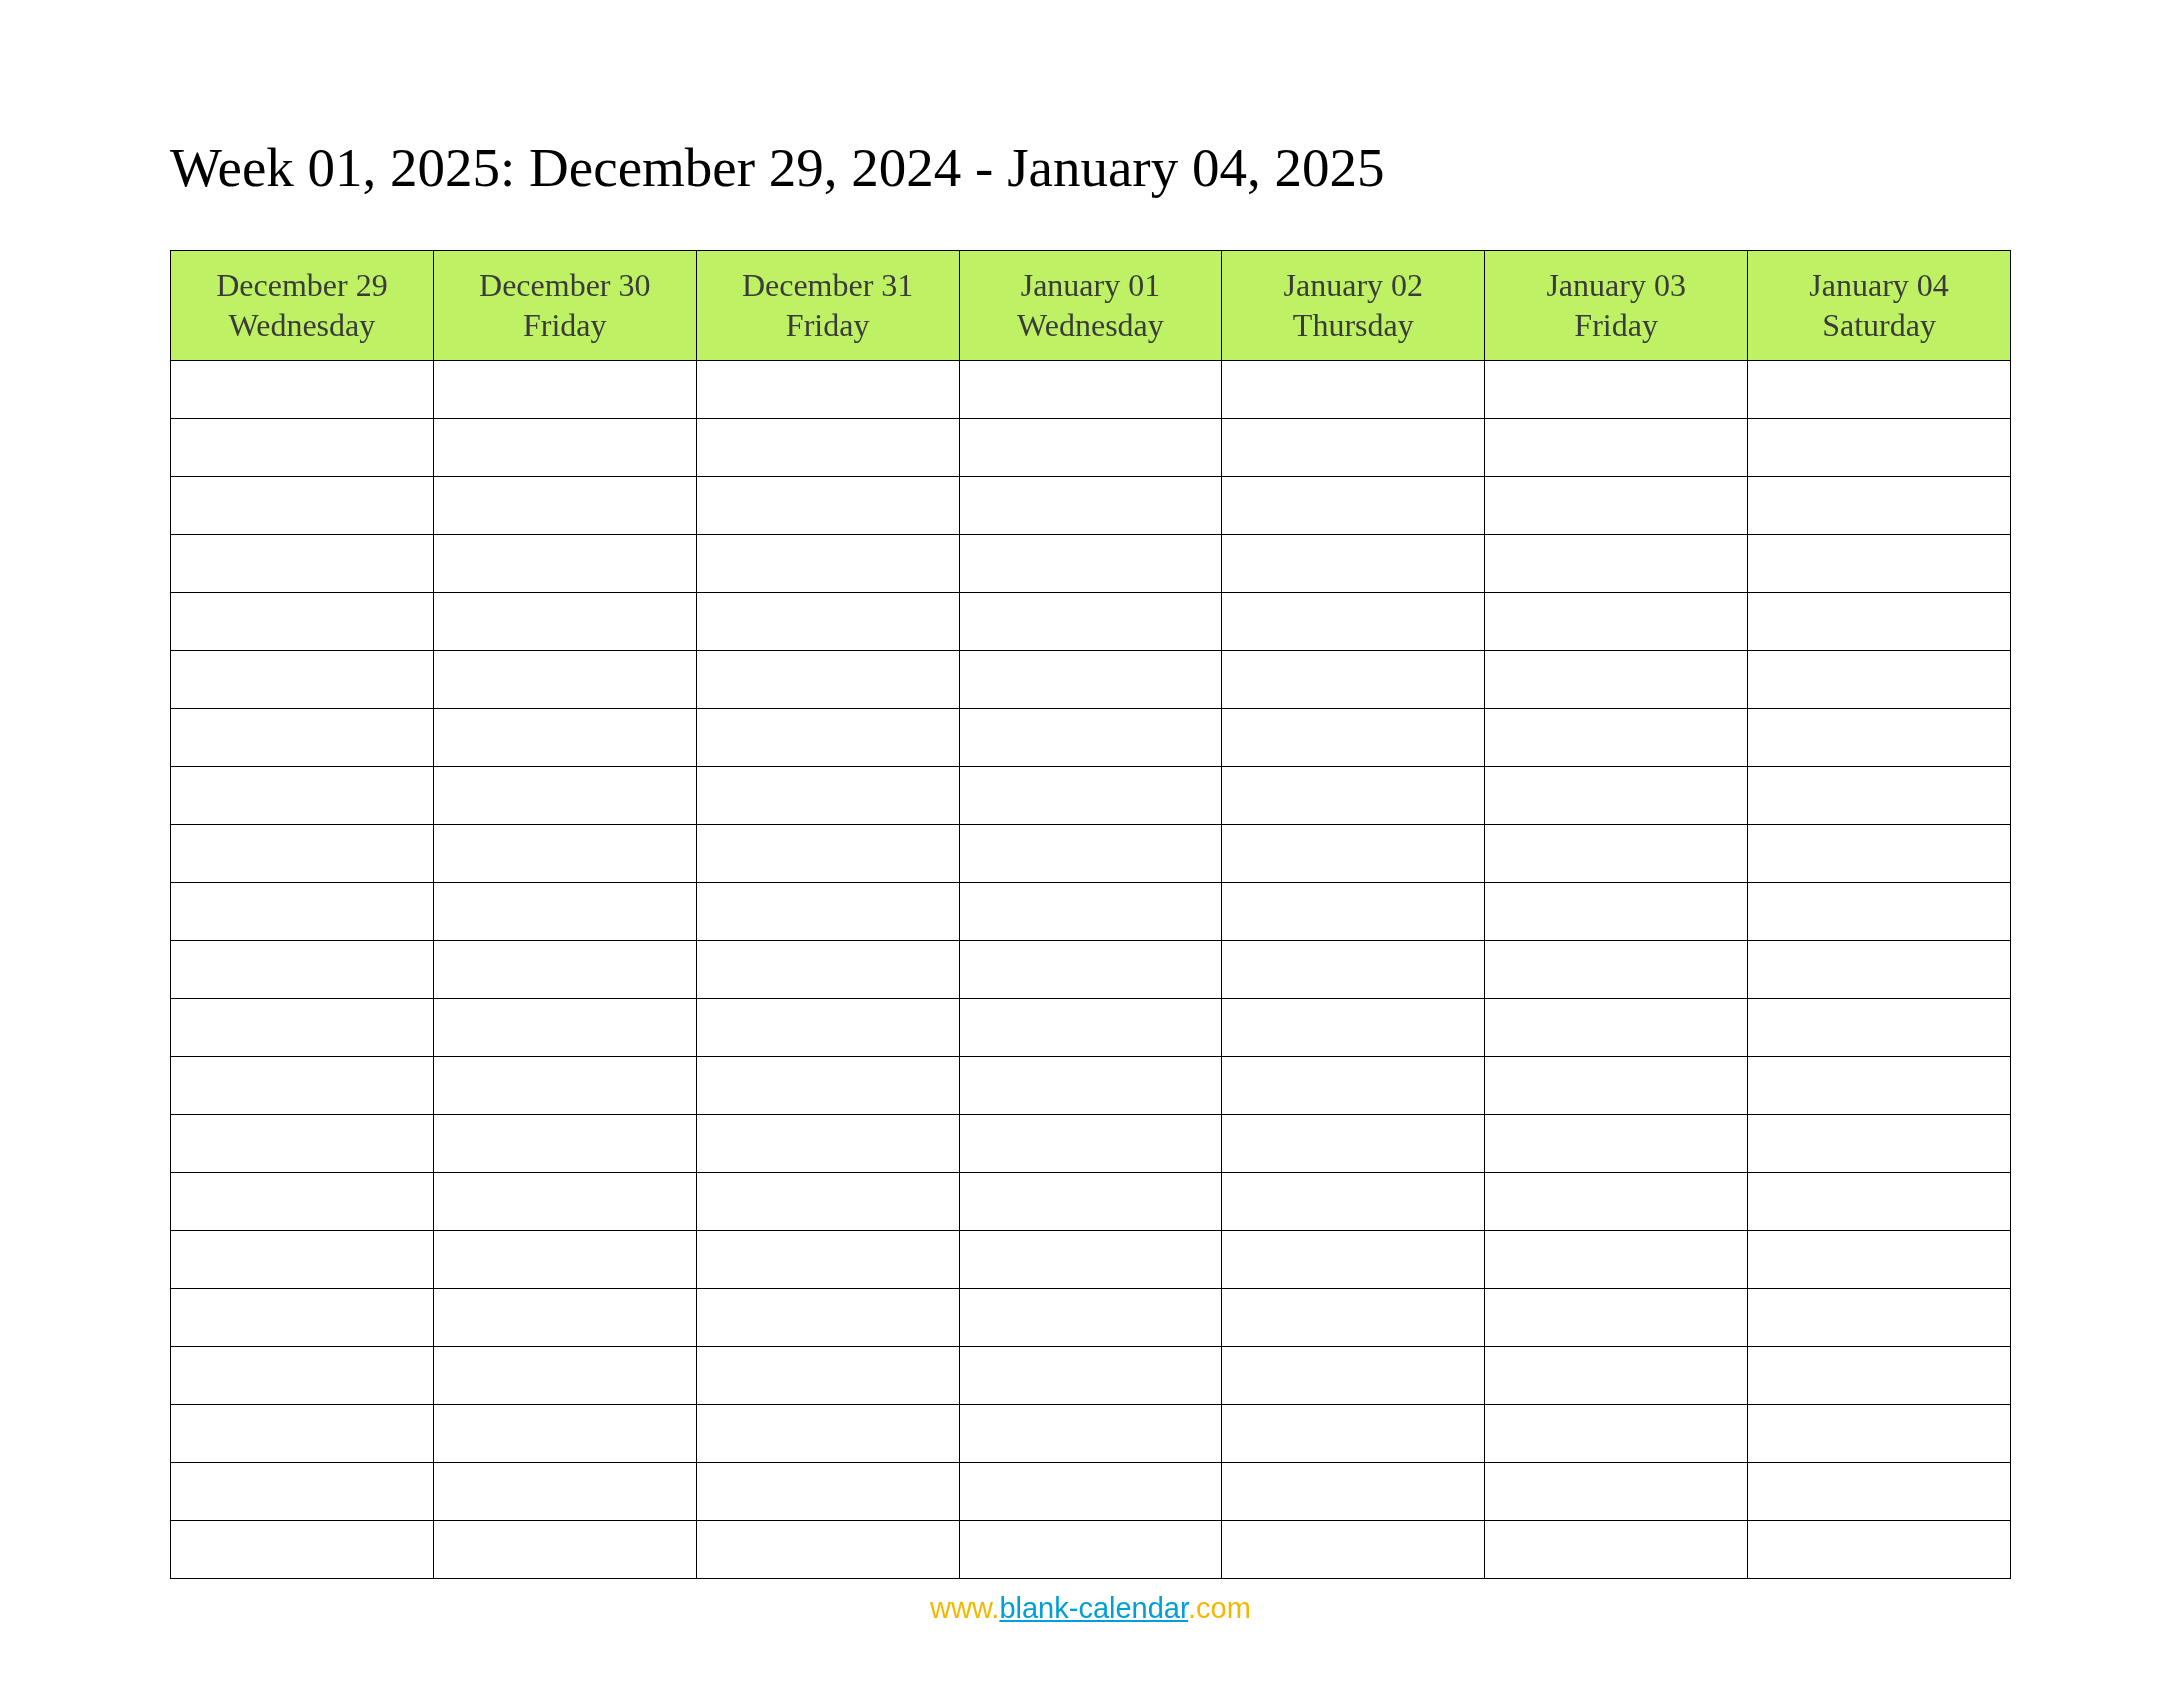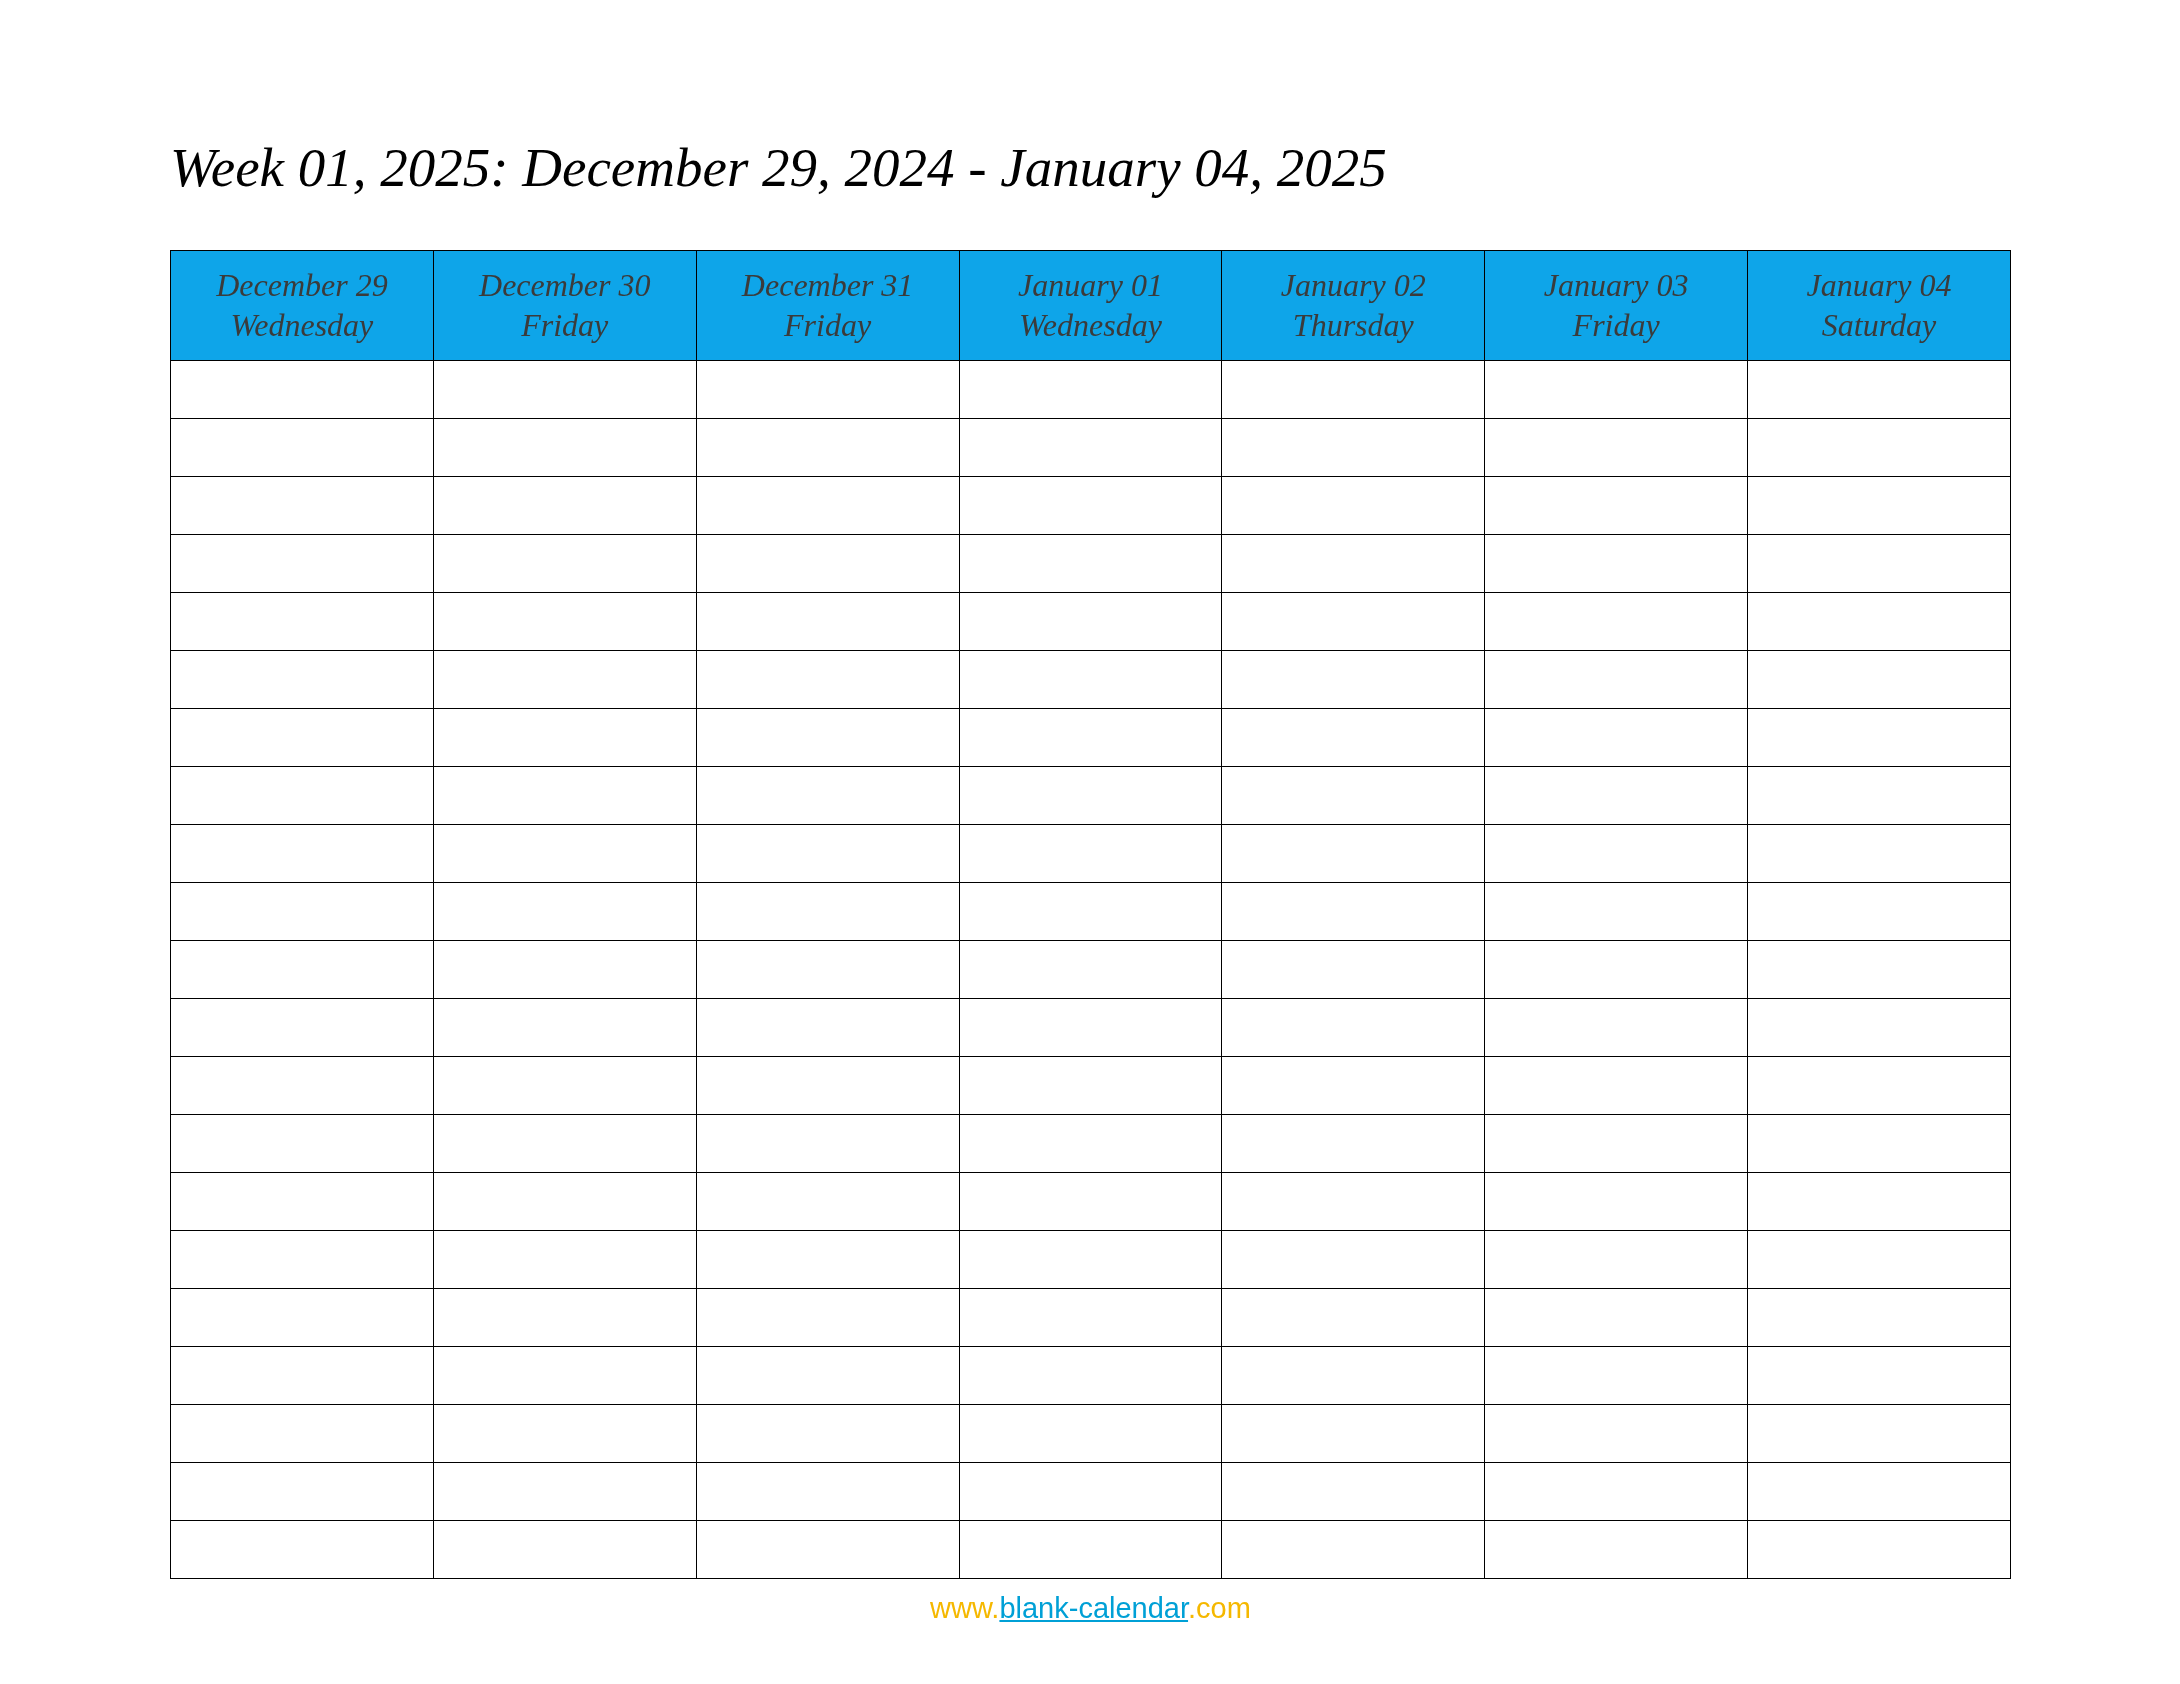--- a/index.html
+++ b/index.html
@@ -9,39 +9,38 @@
     }
     body {
       background: #ffffff;
       font-family: "Times New Roman", Times, serif;
       width: 2181px;
       height: 1685px;
       position: relative;
     }
     .page {
       padding: 136px 170px 4px 170px;
-      font-style: italic;
     }
     .title {
       font-size: 55px;
       color: #000000;
       font-weight: normal;
       margin-bottom: 51px;
     }
     table.calendar {
       width: 100%;
       border-collapse: collapse;
       table-layout: fixed;
     }
     table.calendar th,
     table.calendar td {
       border: 1.7px solid #000000;
     }
     table.calendar th {
-      background: #0ea5e9;
+      background: #bef264;
       font-weight: normal;
       font-size: 32px;
       color: #3b3b3b;
       padding: 13.6px 6.8px 15.3px 6.8px;
       line-height: 1.25;
       text-align: center;
     }
     table.calendar th .date-line,
     table.calendar th .day-line {
       display: block;

